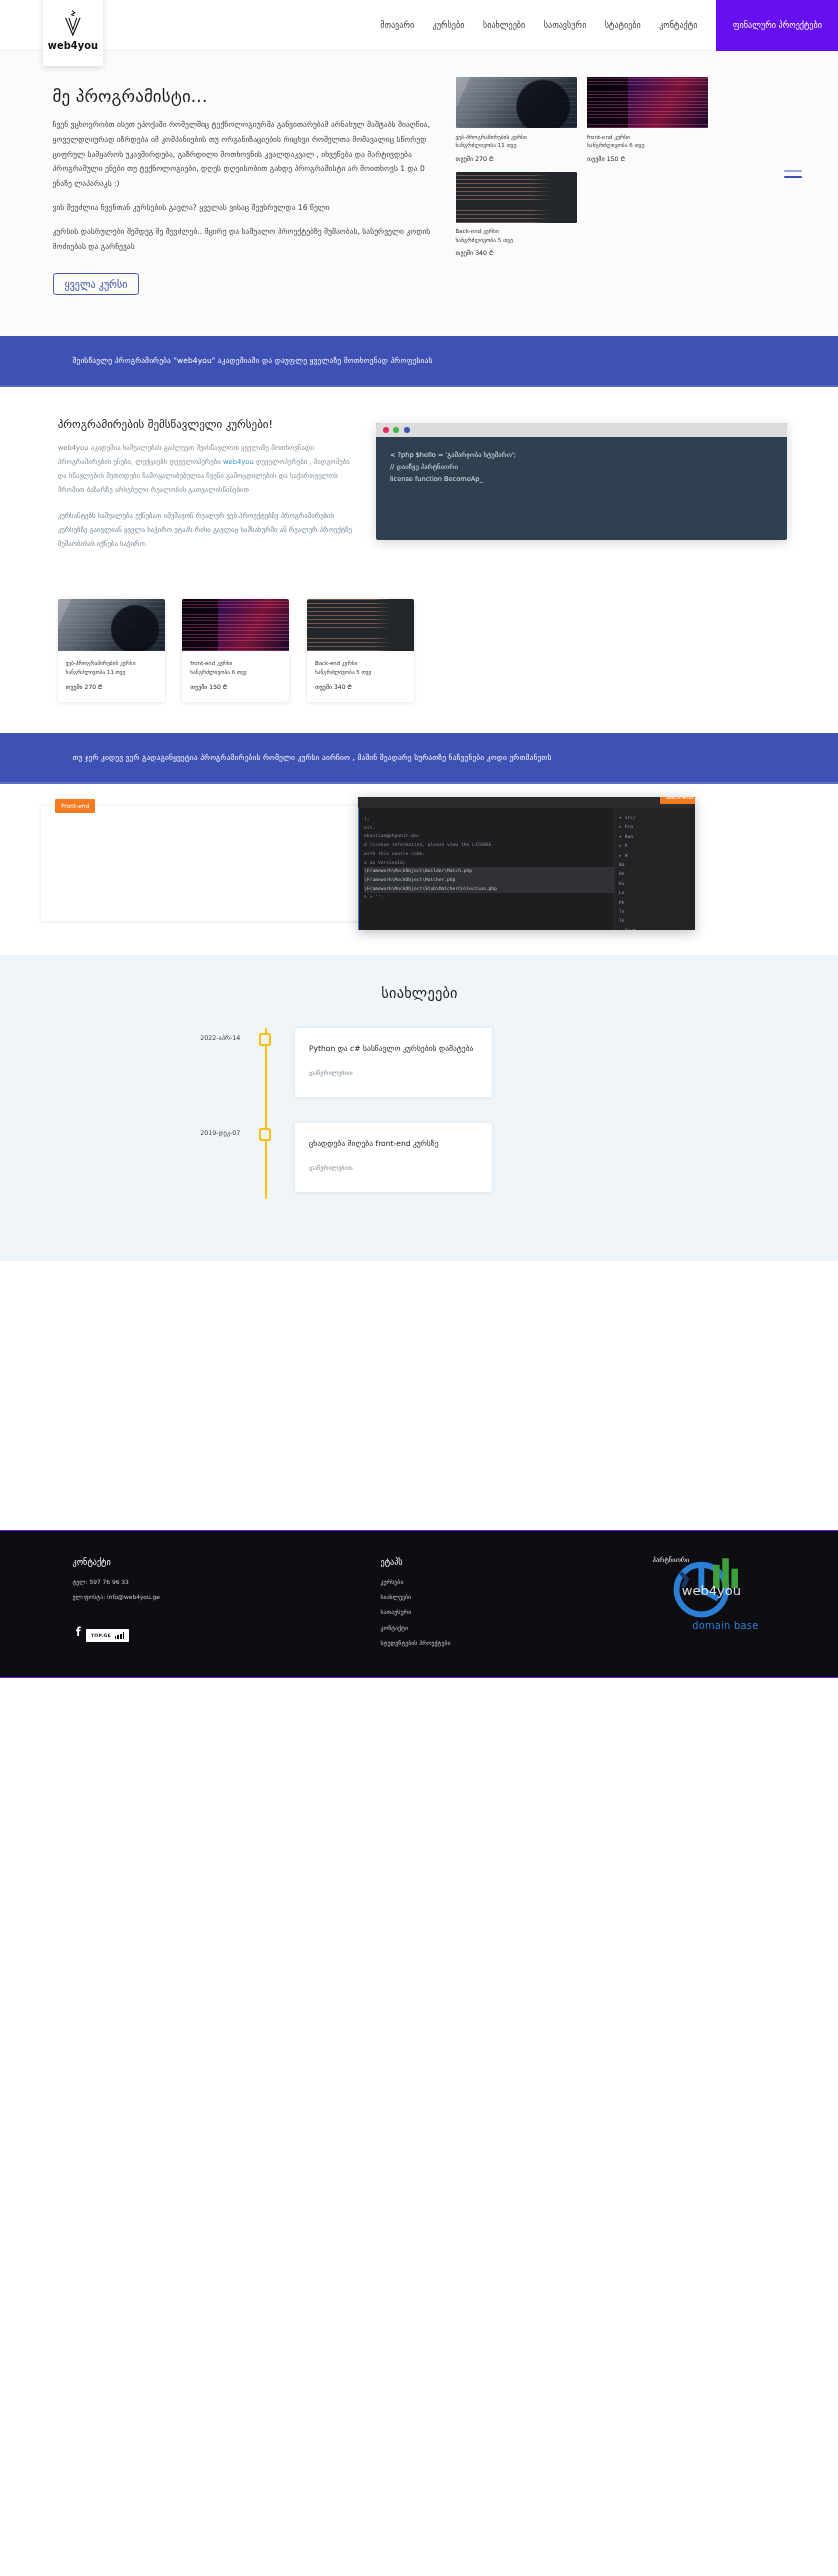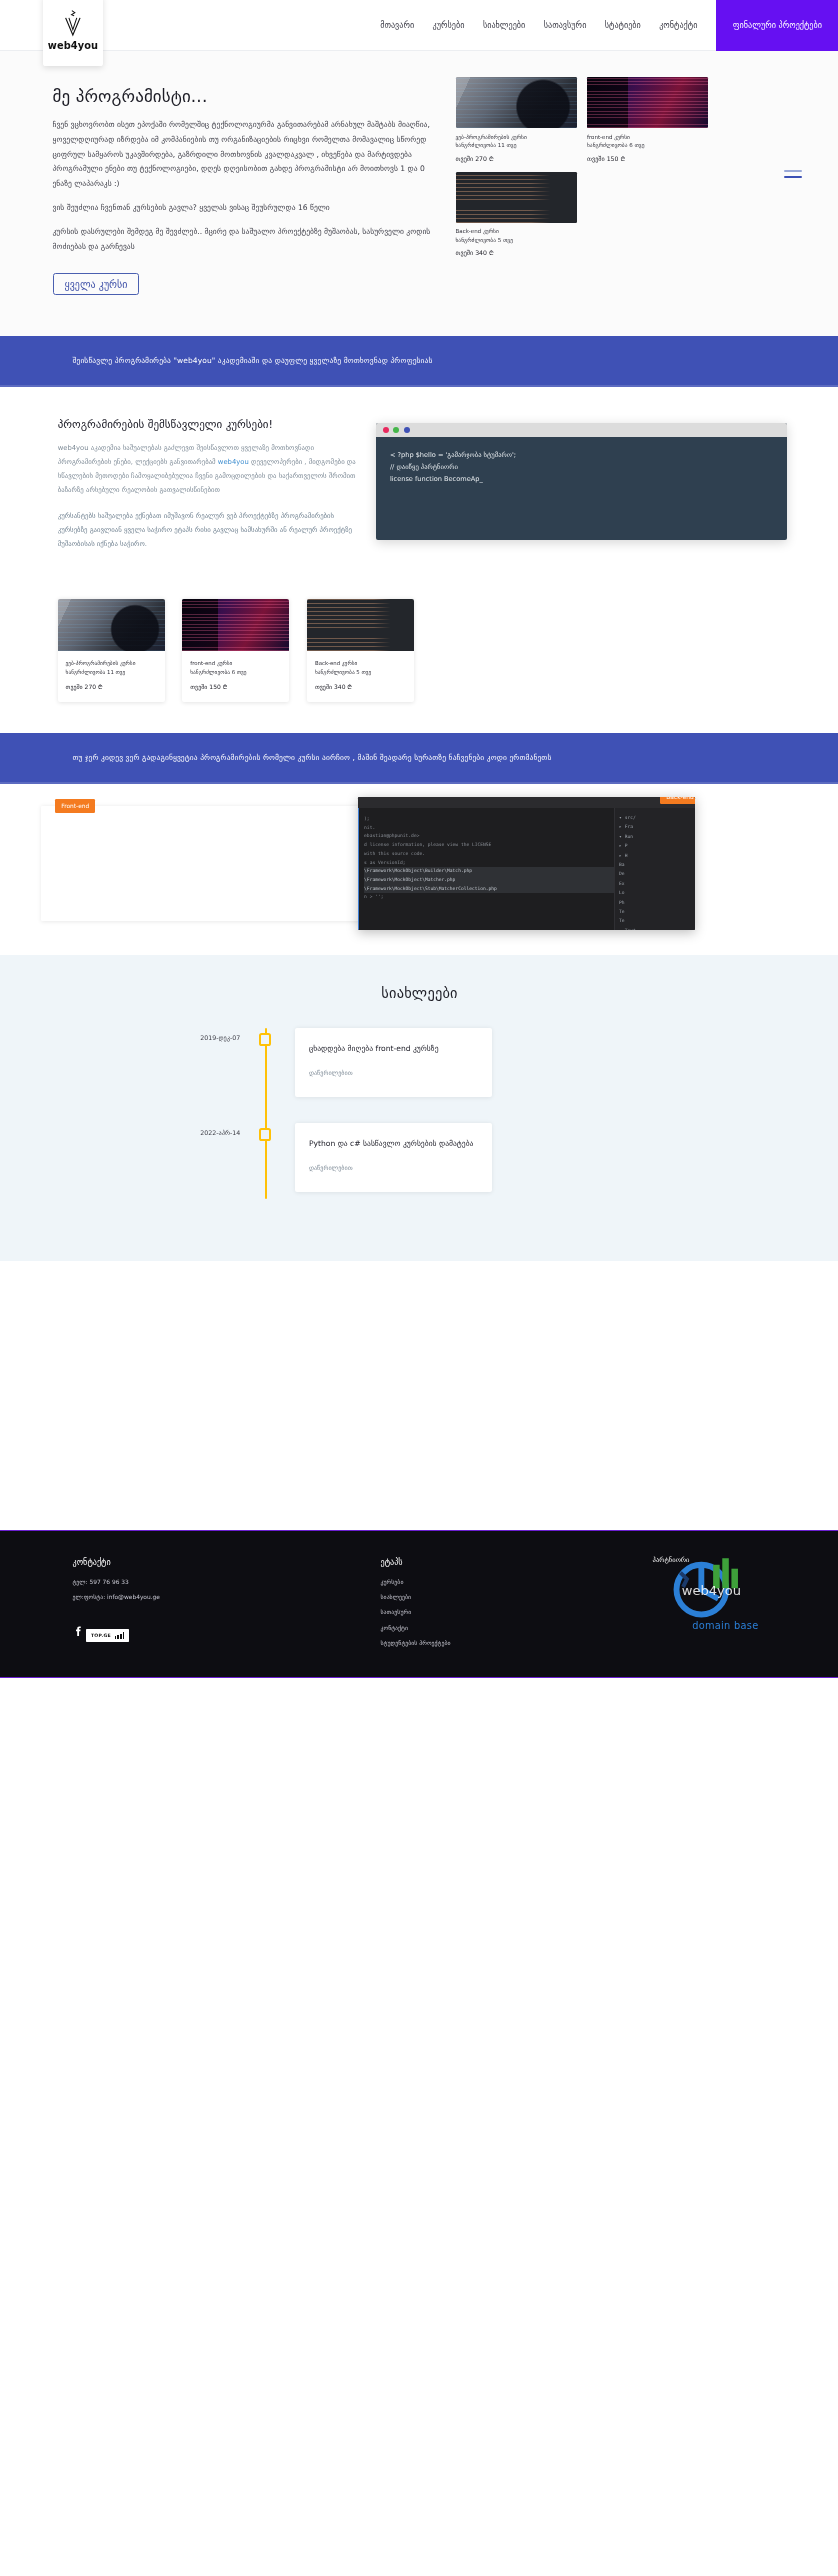--- a/index.html
+++ b/index.html
@@ -345,21 +345,21 @@
   <div class="banner-inner">
     <div class="banner-text">შეისწავლე პროგრამირება "web4you" აკადემიაში და დაუფლე ყველაზე მოთხოვნად პროფესიას</div>
   </div>
 </section>
 
 <section class="lesson">
   <div class="wrap">
     <div class="lesson-grid">
       <div class="lesson-left">
         <h2 class="lesson-title">პროგრამირების შემსწავლელი კურსები!</h2>
-        <p class="lesson-p"><span>web4you აკადემია საშუალებას გაძლევთ შეისწავლოთ ყველაზე მოთხოვნადი პროგრამირების ენები, ლექციებს განვითარებამ </span><a href="#">web4you</a><span> დეველოპერები , მიდგომები და სწავლების მეთოდები ჩამოყალიბებულია ჩვენი გამოცდილების და საქართველოს შრომით ბაზარზე არსებული რეალობის გათვალისწინებით</span></p>
+        <p class="lesson-p"><span>web4you აკადემია საშუალებას გაძლევთ შეისწავლოთ ყველაზე მოთხოვნადი პროგრამირების ენები, ლექციებს დეველოპერები </span><a href="#">web4you</a><span> დეველოპერები , მიდგომები და სწავლების მეთოდები ჩამოყალიბებულია ჩვენი გამოცდილების და საქართველოს შრომით ბაზარზე არსებული რეალობის გათვალისწინებით</span></p>
         <p class="lesson-p dark">კურსანტებს საშუალება ექნებათ იმუშავონ რეალურ ვებ პროექტებზე პროგრამირების კურსებზე გაივლიან ყველა საჭირო ეტაპს რისი გავლაც სამსახურში ან რეალურ პროექტზე მუშაობისას იქნება საჭირო.</p>
       </div>
 
       <div class="code-window">
         <div class="code-bar">
           <span class="dot r"></span>
           <span class="dot g"></span>
           <span class="dot b"></span>
         </div>
         <div class="code-body">
@@ -465,33 +465,33 @@
     </div>
   </div>
 </section>
 
 <section class="news">
   <h2 class="news-title">სიახლეები</h2>
   <div class="timeline">
     <div class="tl-line"></div>
 
     <div class="tl-item">
+      <div class="tl-date">2022-აპრ-14</div>
+      <div class="tl-dot"></div>
+      <div class="tl-card">
+        <h4>Python და c# სასწავლო კურსების დამატება</h4>
+        <a href="#" class="more">დაწვრილებით</a>
+      </div>
+    </div>
+
+    <div class="tl-item">
       <div class="tl-date">2019-დეკ-07</div>
       <div class="tl-dot"></div>
       <div class="tl-card">
         <h4>ცხადდება მიღება front-end კურსზე</h4>
-        <a href="#" class="more">დაწვრილებით</a>
-      </div>
-    </div>
-
-    <div class="tl-item">
-      <div class="tl-date">2022-აპრ-14</div>
-      <div class="tl-dot"></div>
-      <div class="tl-card">
-        <h4>Python და c# სასწავლო კურსების დამატება</h4>
         <a href="#" class="more">დაწვრილებით</a>
       </div>
     </div>
   </div>
 </section>
 
 <div class="footer-gap"></div>
 
 <footer class="footer">
   <div class="footer-rule"></div>

